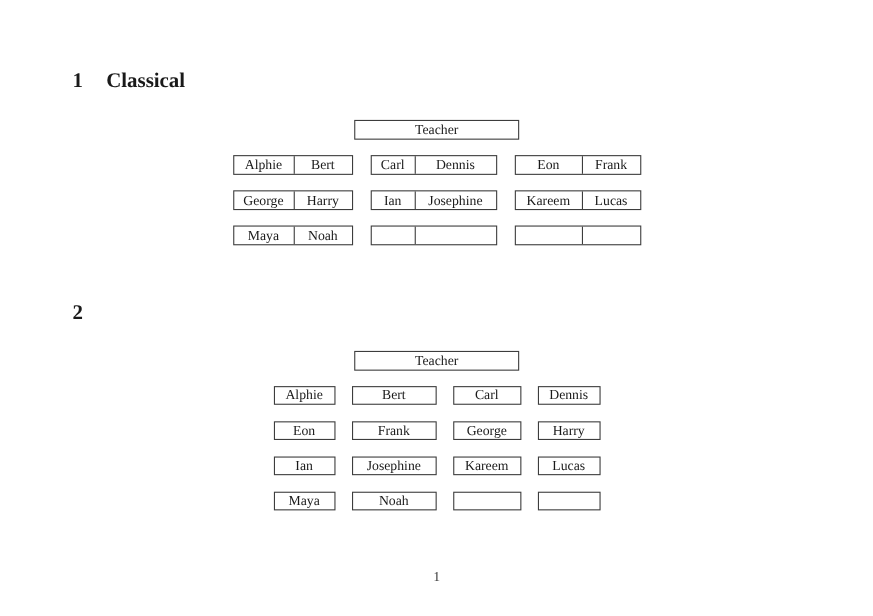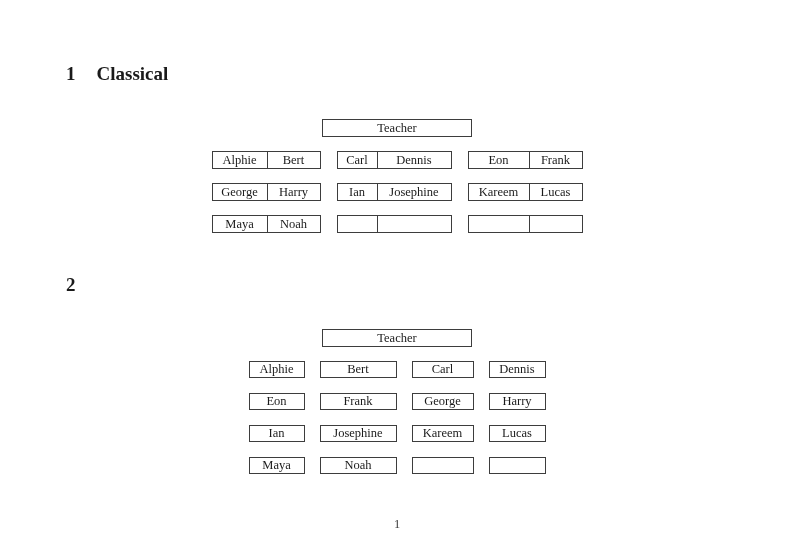--- a/index.html
+++ b/index.html
@@ -30,21 +30,21 @@
     position: absolute;
     left: 0;
     width: 100%;
   }
   .diagram-classical   { top: 107px; }
   .diagram-distributed { top: 317px; }
 
   .teacher-box {
     width: 150px;
     height: 18px;
-    margin: 12px auto;
+    margin: 2px auto;
     border: 1px solid #3d3d3d;
     display: flex;
     align-items: center;
     justify-content: center;
     font-size: 12.5px;
     line-height: 1;
   }
 
   
   .desk-grid {

